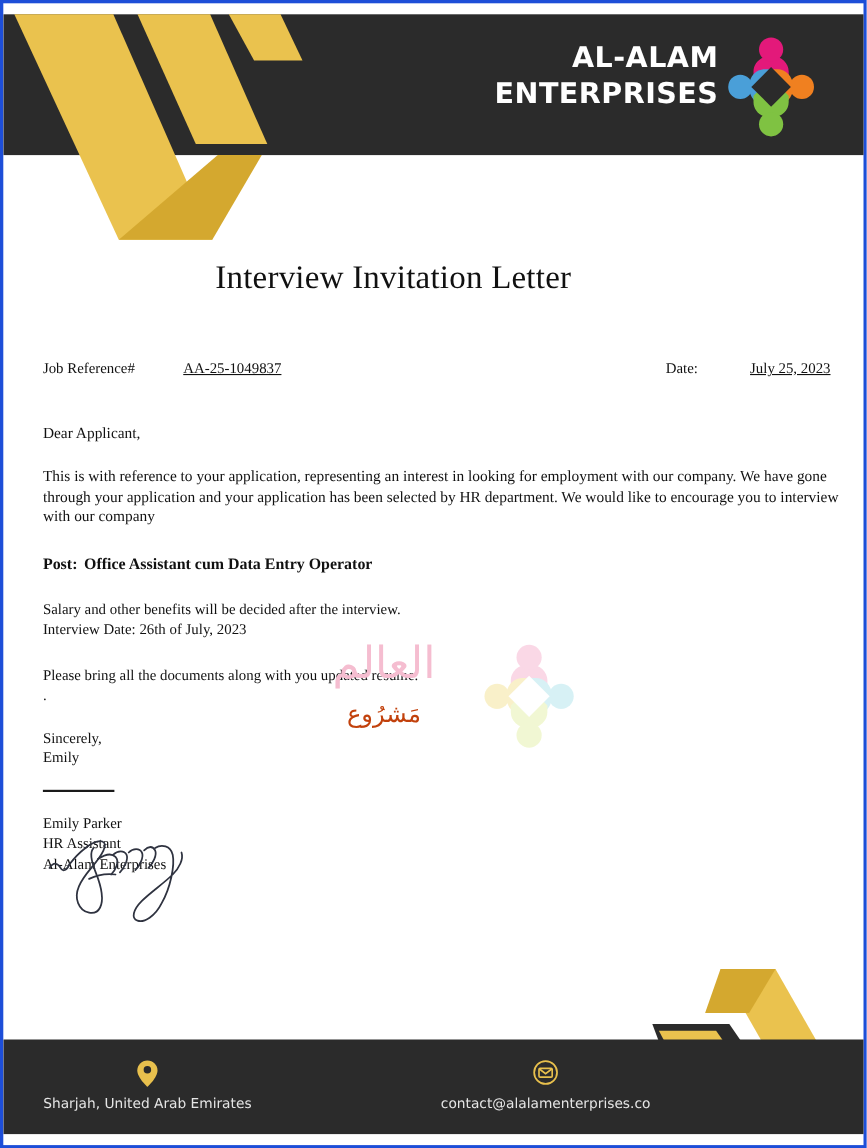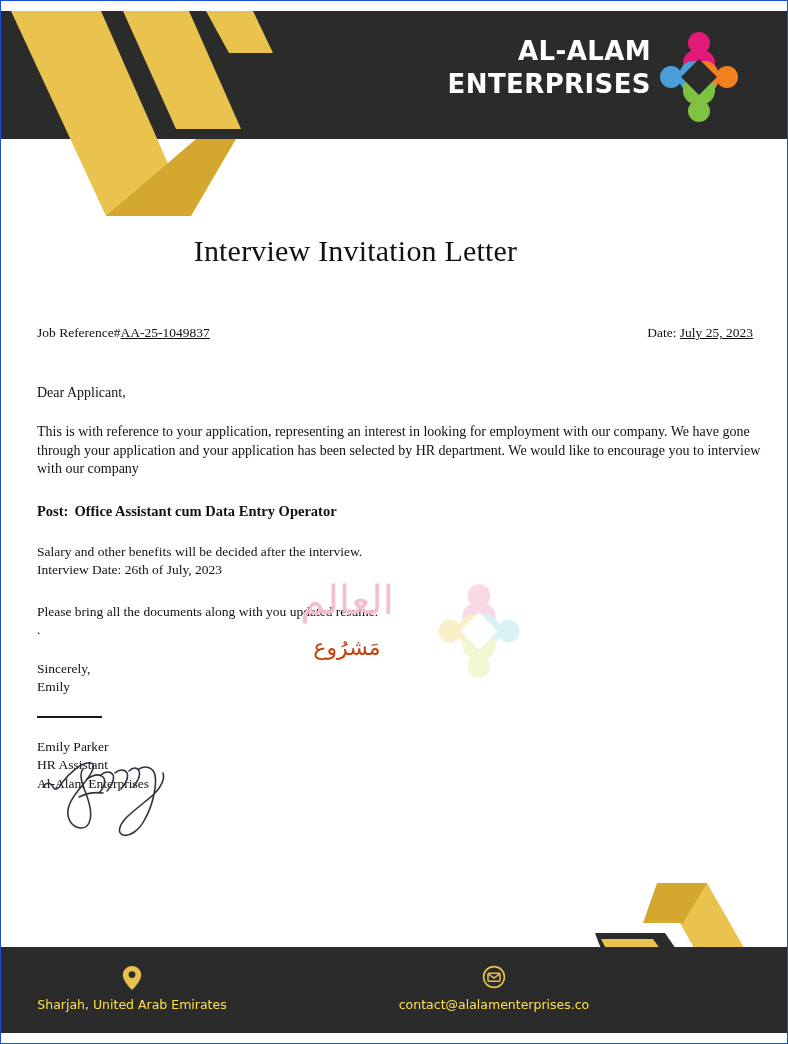--- a/index.html
+++ b/index.html
@@ -10,21 +10,21 @@
   body {
     font-family: "Liberation Serif", serif;
   }
   .page {
     position: relative;
     width: 788px;
     height: 1044px;
     background: #ffffff;
     overflow: hidden;
     box-sizing: border-box;
-    border: 1px solid #1d4ed8;
+    border: 3px solid #1d4ed8;
   }
 
   
   .header {
     position: absolute;
     left: 0;
     top: 10px;
     width: 788px;
     height: 128px;
     background: #2b2b2b;
@@ -84,21 +84,21 @@
   .meta-row {
     position: absolute;
     left: 36px;
     top: 324px;
     width: 716px;
     font-size: 13.5px;
     color: #111111;
   }
   .meta-left { position: absolute; left: 0; top: 0; white-space: nowrap; }
   .meta-right { position: absolute; right: 0; top: 0; white-space: nowrap; }
-  .u { text-decoration: underline; }
+  .u { text-decoration: underline; margin-left: 44px; }
 
   
   .body-area {
     position: absolute;
     left: 36px;
     top: 384px;
     width: 730px;
     color: #111111;
   }
   .salutation {
@@ -205,21 +205,21 @@
     left: 0;
     bottom: 10px;
     width: 788px;
     height: 86px;
     background: #2b2b2b;
     overflow: hidden;
   }
   .footer-item {
     position: absolute;
     text-align: center;
-    color: #fde047;
+    color: #e5e5e5;
     font-family: "DejaVu Sans", sans-serif;
     font-size: 12.5px;
     white-space: nowrap;
   }
   .footer-item.loc { left: 16px; top: 18px; width: 230px; }
   .footer-item.mail { left: 368px; top: 18px; width: 250px; text-align: center; }
   .footer-icon {
     display: block;
     margin: 0 auto 6px auto;
     width: 24px;

